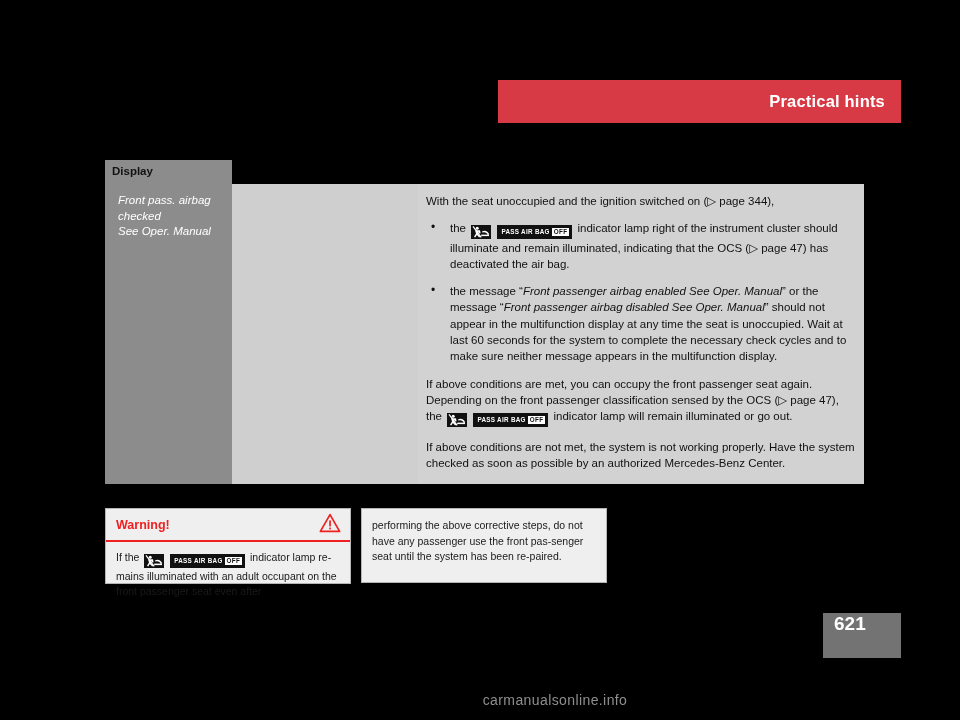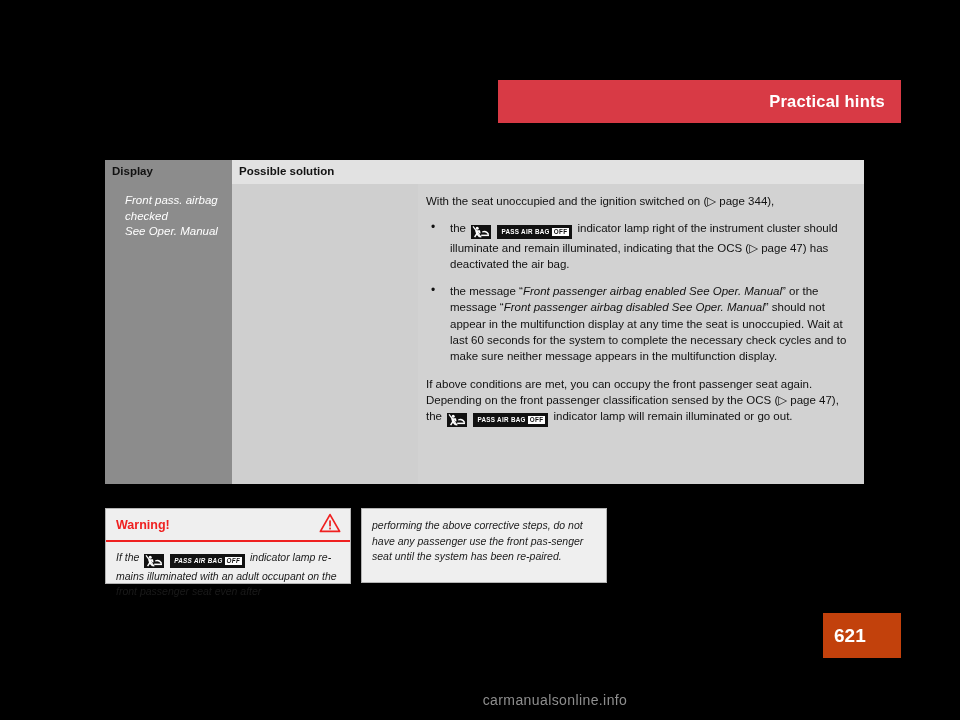--- a/index.html
+++ b/index.html
@@ -62,21 +62,21 @@
     line-height: 13px;
     white-space: nowrap;
   }
   .hdr.col-display { background: #8c8c8c; }
   .hdr.col-cause   { background: #e2e2e2; }
   .hdr.col-solution{ background: #e2e2e2; }
 
   
   .cell {
     box-sizing: border-box;
-    padding: 8px 8px 10px 20px;
+    padding: 8px 8px 10px 13px;
     font-size: 11.5px;
     color: #111111;
   }
   .cell.col-display {
     background: #8c8c8c;
     font-style: italic;
     color: #ffffff;
     line-height: 15.5px;
     padding-top: 9px;
   }
@@ -190,34 +190,33 @@
   .warn-title {
     color: #ef2020;
     font-size: 12.5px;
     font-weight: bold;
   }
   .warn-body {
     padding: 8px 10px 8px 10px;
     font-size: 10.5px;
     line-height: 15.5px;
     color: #1a1a1a;
-    font-style: italic;
   }
   #warn-right .warn-body { padding-top: 9px; }
 
   
   .page-badge {
     position: absolute;
     left: 823px;
     top: 613px;
     width: 78px;
     height: 45px;
-    background: #c2410c;
+    background: #737373;
     display: flex;
-    align-items: center;
+    align-items: flex-start;
     padding-left: 11px;
     box-sizing: border-box;
   }
   .page-num {
     color: #ffffff;
     font-size: 19px;
     font-weight: bold;
   }
 
   
@@ -238,21 +237,20 @@
 <body>
 
 <div class="header-bar">
   <div class="header-title">Practical hints</div>
 </div>
 
 <div class="table">
 
   <div class="tbl-row">
     <div class="hdr col-display">Display</div>
-    <div class="hdr col-solution">Possible solution</div>
   </div>
 
   <div class="tbl-row body-row">
 
     <div class="cell col-display">
       <div>Front pass. airbag</div>
       <div>checked</div>
       <div>See Oper. Manual</div>
     </div>
 
@@ -307,20 +305,21 @@
               <g stroke="#ffffff" stroke-width="1.2">
                 <line x1="2.0" y1="1.3" x2="10.2" y2="12.4"></line>
               </g>
             </svg>
           </span>
           <span class="lamp-txt"><span>PASS AIR BAG</span><span class="lamp-off">OFF</span></span>
         </span>
         <span>indicator lamp will remain illuminated or go out.</span>
       </p>
 
+      <p class="sol-p">If above conditions are not met, the system is not working properly. Have the system checked as soon as possible by an authorized Mercedes-Benz Center.</p>
 
     </div>
   </div>
 </div>
 
 <div class="warn-box" id="warn-left">
   <div class="warn-head">
     <span class="warn-title">Warning!</span>
     <span>
       <svg width="22" height="20" viewBox="0 0 22 20" aria-hidden="true">

